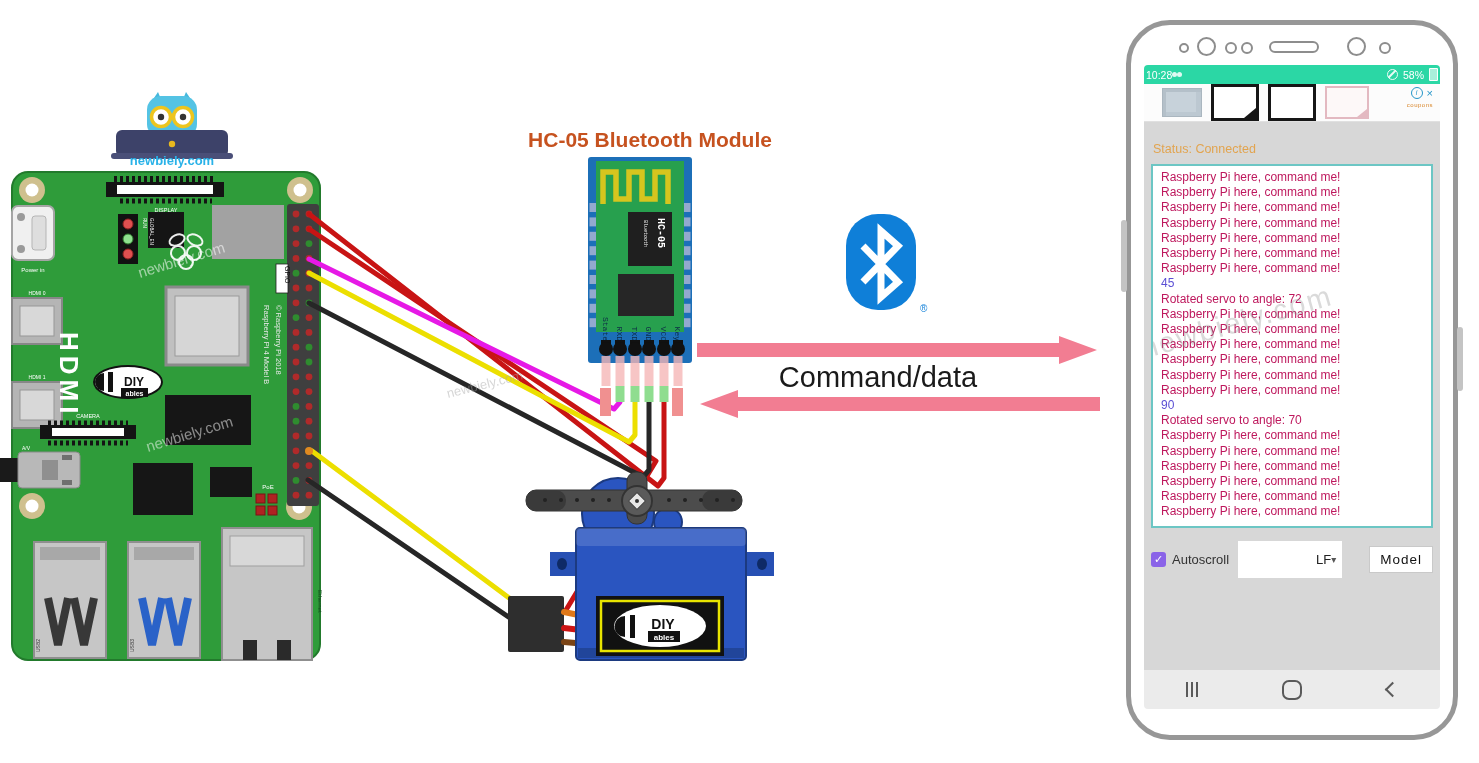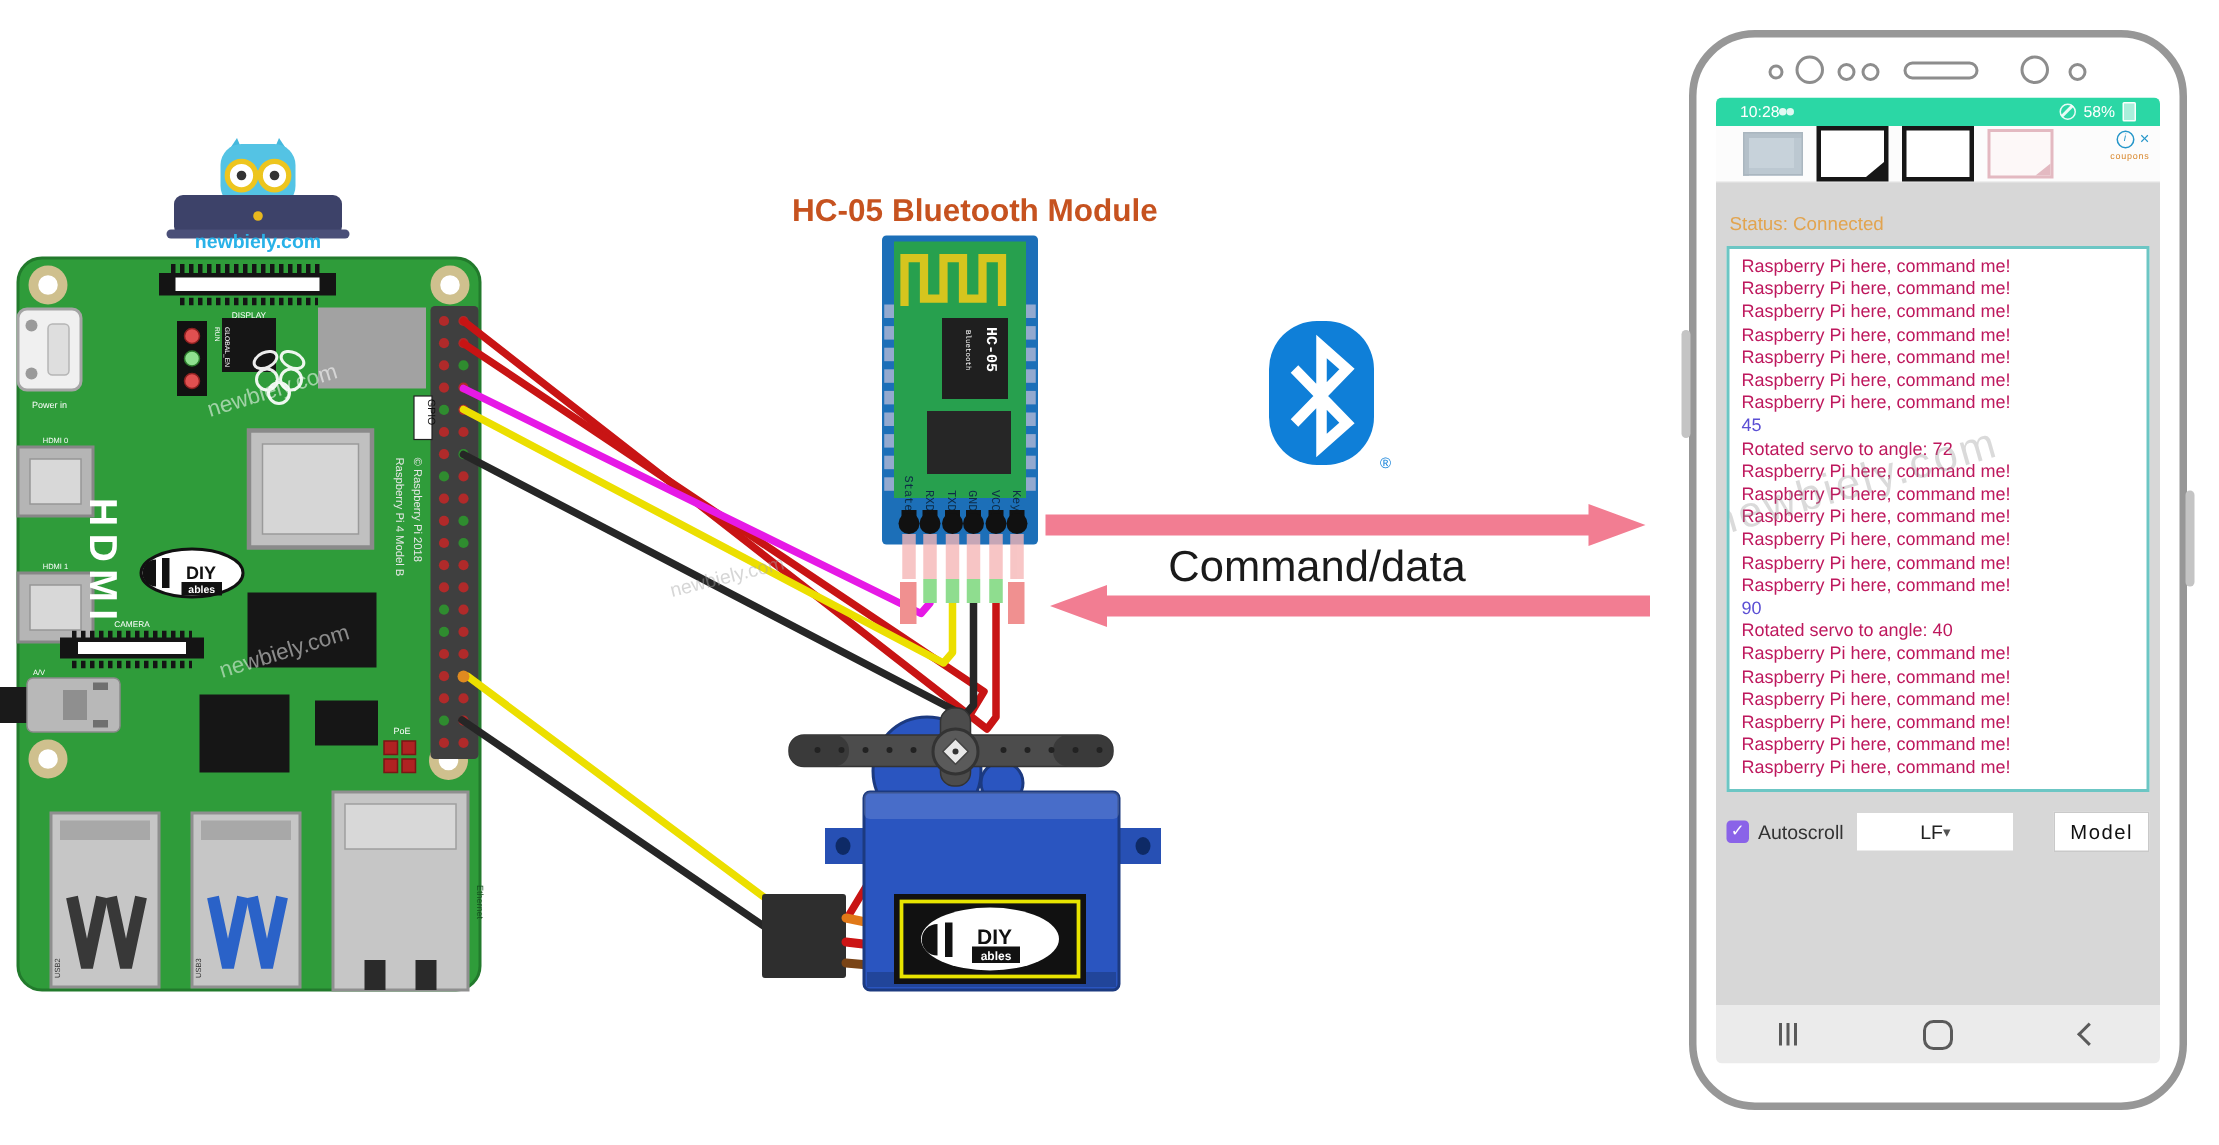--- a/index.html
+++ b/index.html
@@ -11,21 +11,21 @@
          border:5px solid #979797;border-radius:44px;z-index:5;}
   .side-btn{position:absolute;background:#c4c4c4;border-radius:3px;width:6px;}
   .side-btn.left{left:-10px;top:195px;height:72px;}
   .side-btn.right{right:-10px;top:302px;height:64px;}
   .bezel-top{position:relative;height:40px;}
   .dot{position:absolute;background:#fff;border:2.5px solid #8d8d8d;border-radius:50%;}
   .pill{position:absolute;background:#fff;border:2.5px solid #8d8d8d;border-radius:7px;}
   .screen{position:absolute;left:13px;right:13px;top:40px;bottom:26px;display:flex;flex-direction:column;
           overflow:hidden;border-radius:4px;}
   .statusbar{height:19px;background:#2bd7a5;color:#fff;font-size:10.5px;display:flex;align-items:center;
-             padding:0 16px;gap:0;flex:0 0 auto;}
+             padding:0 2px;gap:0;flex:0 0 auto;}
   .sb-dot{width:5px;height:5px;border-radius:50%;background:rgba(255,255,255,.85);}
   .sb-right{margin-left:auto;display:flex;align-items:center;gap:5px;}
   .sb-slash{width:9px;height:9px;border:1.5px solid rgba(255,255,255,.9);border-radius:50%;position:relative;}
   .sb-slash::after{content:"";position:absolute;left:-1px;top:3px;width:10px;height:1.5px;background:rgba(255,255,255,.9);transform:rotate(-45deg);}
   .sb-batt{width:7px;height:11px;border:1.5px solid rgba(255,255,255,.95);border-radius:1px;background:rgba(255,255,255,.6);}
   .ad-banner{height:37px;background:#fcfcfc;border-bottom:1px solid #e0e0e0;display:flex;align-items:center;
              gap:9px;padding-left:18px;position:relative;flex:0 0 auto;}
   .thumb{flex:0 0 auto;}
   .thumb1{width:40px;height:29px;background:#c7d2da;box-shadow:inset 0 0 0 1px #aab6bf, inset 4px 4px 0 #b4c0c9, inset -6px -5px 0 #bcc8d1;}
   .thumb2{width:42px;height:31px;background:#fff;border:3px solid #161616;position:relative;}
@@ -47,21 +47,21 @@
   .terminal{position:relative;background:#fff;border:2px solid #6cc6c4;height:352px;padding:4px 8px;
             overflow:hidden;flex:0 0 auto;}
   .term-line{font-size:12px;line-height:15.2px;white-space:nowrap;color:#be185d;}
   .term-line.tx{color:#5b4fd4;}
   .terminal .watermark{position:absolute;left:-15px;top:140px;font-size:29px;color:rgba(140,140,140,.32);
             transform:rotate(-16deg);white-space:nowrap;letter-spacing:2px;pointer-events:none;}
   .controls-row{display:flex;align-items:center;margin-top:13px;}
   .checkbox{width:15px;height:15px;background:#8a63e8;border-radius:3px;color:#fff;font-size:11px;
             line-height:15px;text-align:center;cursor:pointer;flex:0 0 auto;}
   .autoscroll-label{font-size:13px;color:#333;margin-left:6px;}
-  .dropdown{background:#fff;width:92px;height:25px;display:flex;justify-content:center;align-items:center;
+  .dropdown{background:#fff;width:92px;height:37px;display:flex;justify-content:flex-end;align-items:center;
             padding:0 6px;font-size:13px;color:#222;margin-left:auto;cursor:pointer;}
   .dropdown .arrow{color:#555;font-size:10px;}
   .clear-btn{background:#fff;border:1px solid #c9c9c9;height:27px;padding:0 10px;font-size:13.5px;color:#111;
              letter-spacing:1px;margin-left:27px;cursor:pointer;}
   .input-row{display:flex;margin-top:11px;gap:6px;}
   .msg-input{flex:1;height:38px;border:1px solid #e4e4e4;background:#fff;font-size:14px;padding:0 8px;box-sizing:border-box;}
   .send{width:72px;height:38px;font-size:14px;letter-spacing:.5px;}
   .navbar{height:39px;background:#ebebeb;display:flex;align-items:center;justify-content:space-around;
           flex:0 0 auto;margin-top:auto;}
   .nav-recents{display:flex;gap:3px;cursor:pointer;}
@@ -465,21 +465,21 @@
             <div class="term-line rx">Raspberry Pi here, command me!</div>
             <div class="term-line tx">45</div>
             <div class="term-line rx">Rotated servo to angle: 72</div>
             <div class="term-line rx">Raspberry Pi here, command me!</div>
             <div class="term-line rx">Raspberry Pi here, command me!</div>
             <div class="term-line rx">Raspberry Pi here, command me!</div>
             <div class="term-line rx">Raspberry Pi here, command me!</div>
             <div class="term-line rx">Raspberry Pi here, command me!</div>
             <div class="term-line rx">Raspberry Pi here, command me!</div>
             <div class="term-line tx">90</div>
-            <div class="term-line rx">Rotated servo to angle: 40</div>
+            <div class="term-line rx">Rotated servo to angle: 70</div>
             <div class="term-line rx">Raspberry Pi here, command me!</div>
             <div class="term-line rx">Raspberry Pi here, command me!</div>
             <div class="term-line rx">Raspberry Pi here, command me!</div>
             <div class="term-line rx">Raspberry Pi here, command me!</div>
             <div class="term-line rx">Raspberry Pi here, command me!</div>
             <div class="term-line rx">Raspberry Pi here, command me!</div>
           </div>
 
       <div class="controls-row">
         <span class="checkbox">✓</span>

